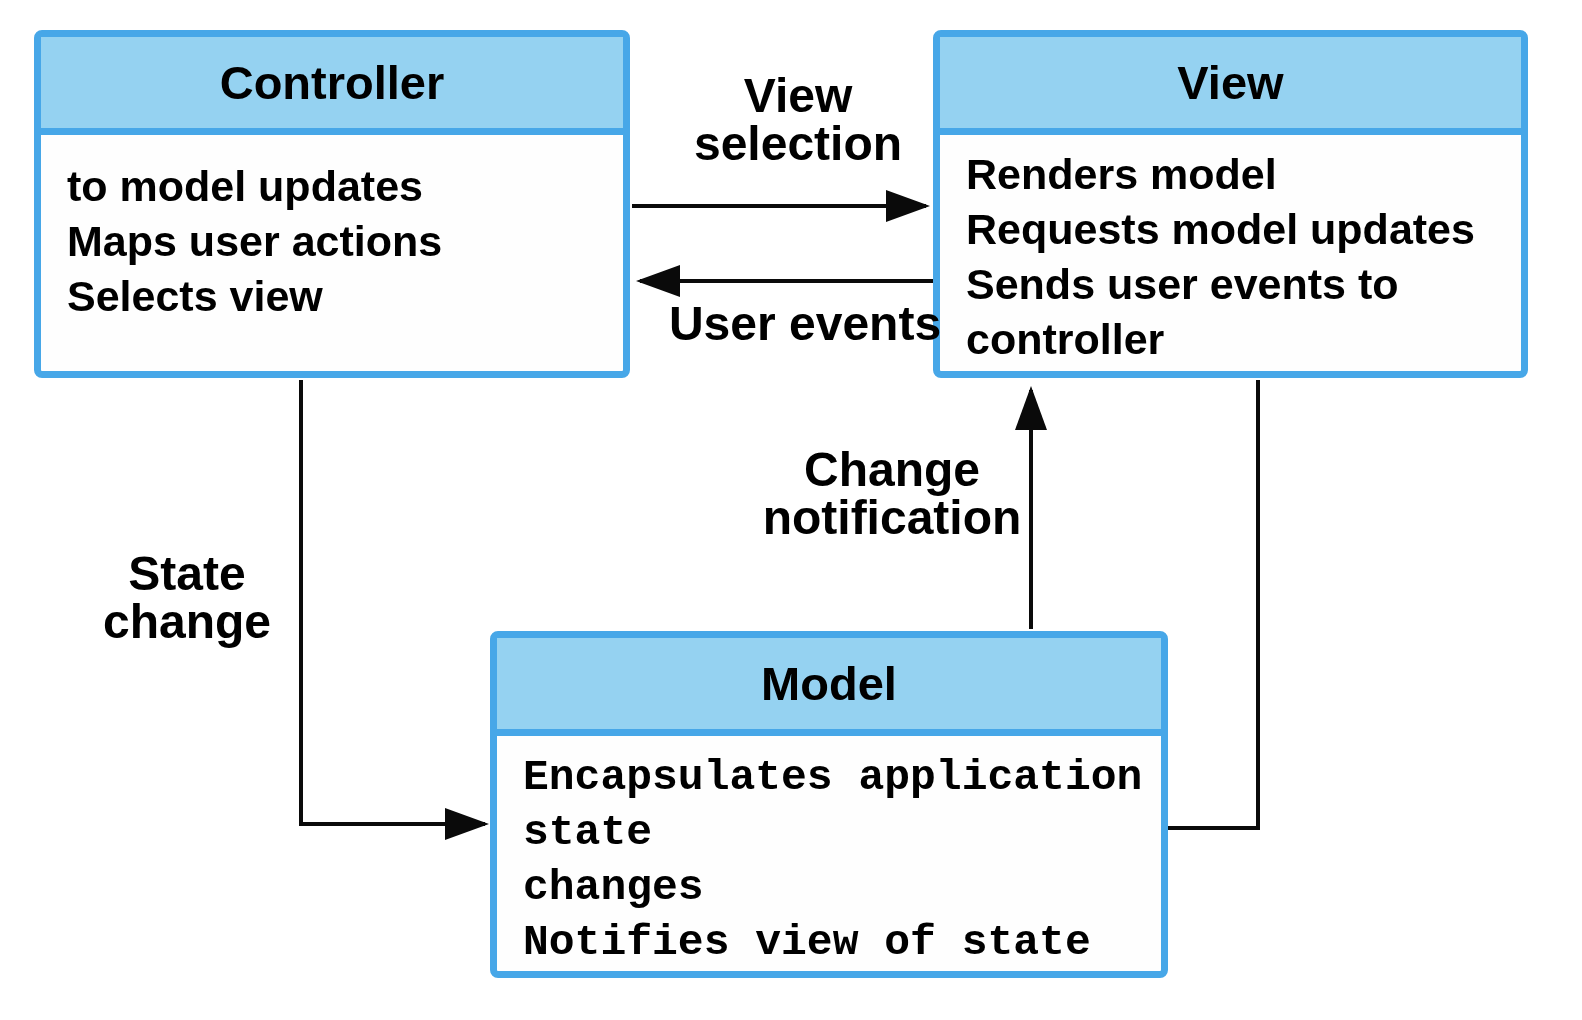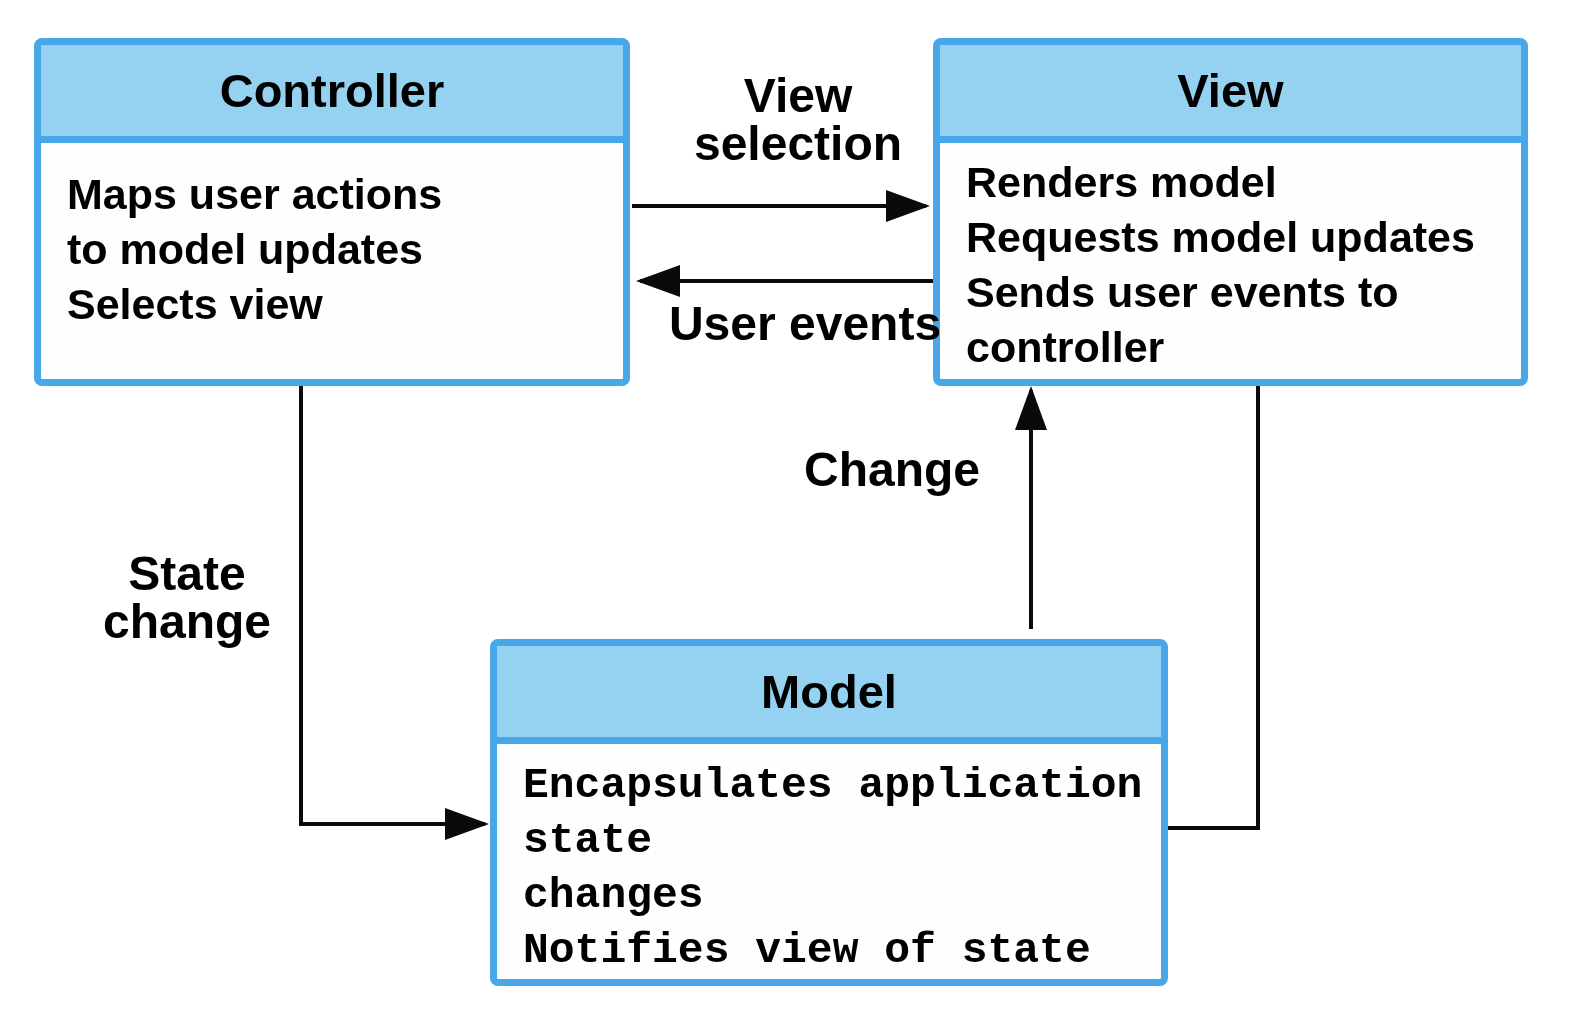--- a/index.html
+++ b/index.html
@@ -34,21 +34,20 @@
     fill: none;
     stroke: var(--arrow-color);
     stroke-width: 4;
   }
   .uml-box {
     position: absolute;
     z-index: 2;
     border: 7px solid var(--box-border);
     border-radius: 8px;
     background: var(--box-body-fill);
-    margin-top: 8px;
   }
   .uml-box .box-header {
     height: 98px;
     background: var(--box-header-fill);
     border-bottom: 7px solid var(--box-border);
     display: flex;
     align-items: center;
     justify-content: center;
     font-size: 47px;
     line-height: 1;
@@ -100,22 +99,22 @@
     <path class="connector" d="M 1031 629 V 390" marker-end="url(#arrowhead)"></path>
     <path class="connector" d="M 1258 380 V 828 H 1093" marker-end="url(#arrowhead)"></path>
     <path class="connector" d="M 301 380 V 824 H 485" marker-end="url(#arrowhead)"></path>
   </svg>
 
   <div class="uml-box box-controller">
     <div class="box-header">
       <span>Controller</span>
     </div>
     <div class="box-body">
+      <span class="body-line">to model updates</span>
       <span class="body-line">Maps user actions</span>
-      <span class="body-line">to model updates</span>
       <span class="body-line">Selects view</span>
     </div>
   </div>
 
   <div class="uml-box box-view">
     <div class="box-header">
       <span>View</span>
     </div>
     <div class="box-body">
       <span class="body-line">Renders model</span>
@@ -141,20 +140,21 @@
     <span class="label-line">View</span>
     <span class="label-line">selection</span>
   </div>
 
   <div class="edge-label label-user-events">
     <span class="label-line">User events</span>
   </div>
 
   <div class="edge-label label-change-notification">
     <span class="label-line">Change</span>
+    <span class="label-line">notification</span>
   </div>
 
 
   <div class="edge-label label-state-change">
     <span class="label-line">State</span>
     <span class="label-line">change</span>
   </div>
 
 </div>
 

